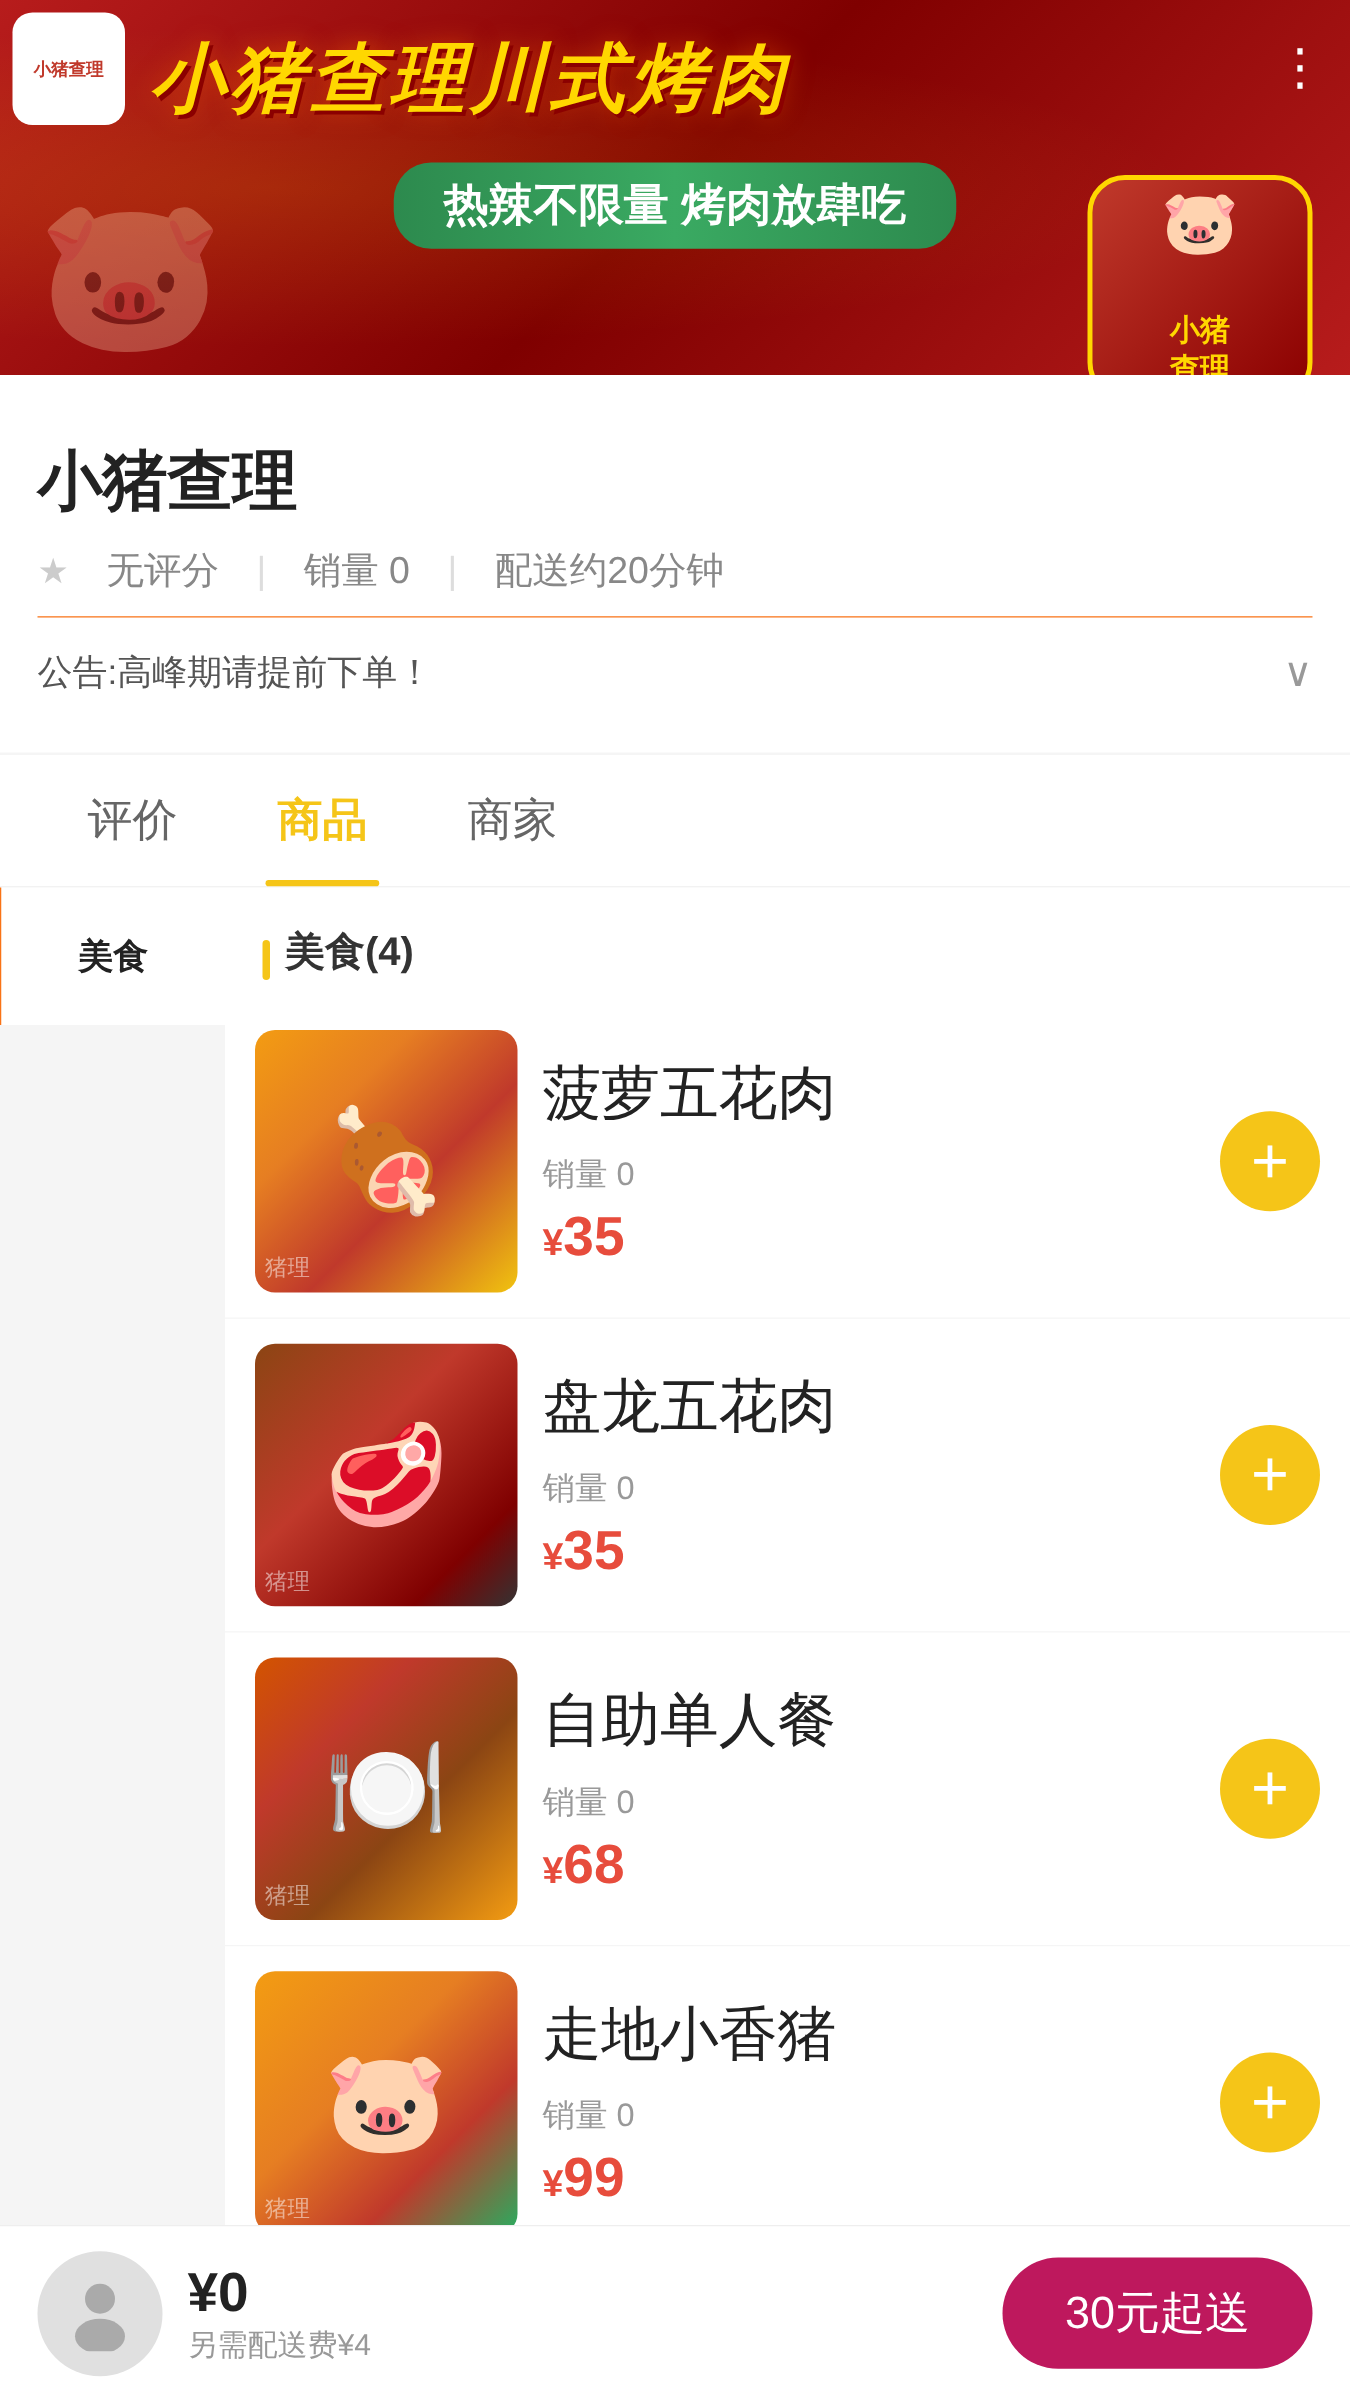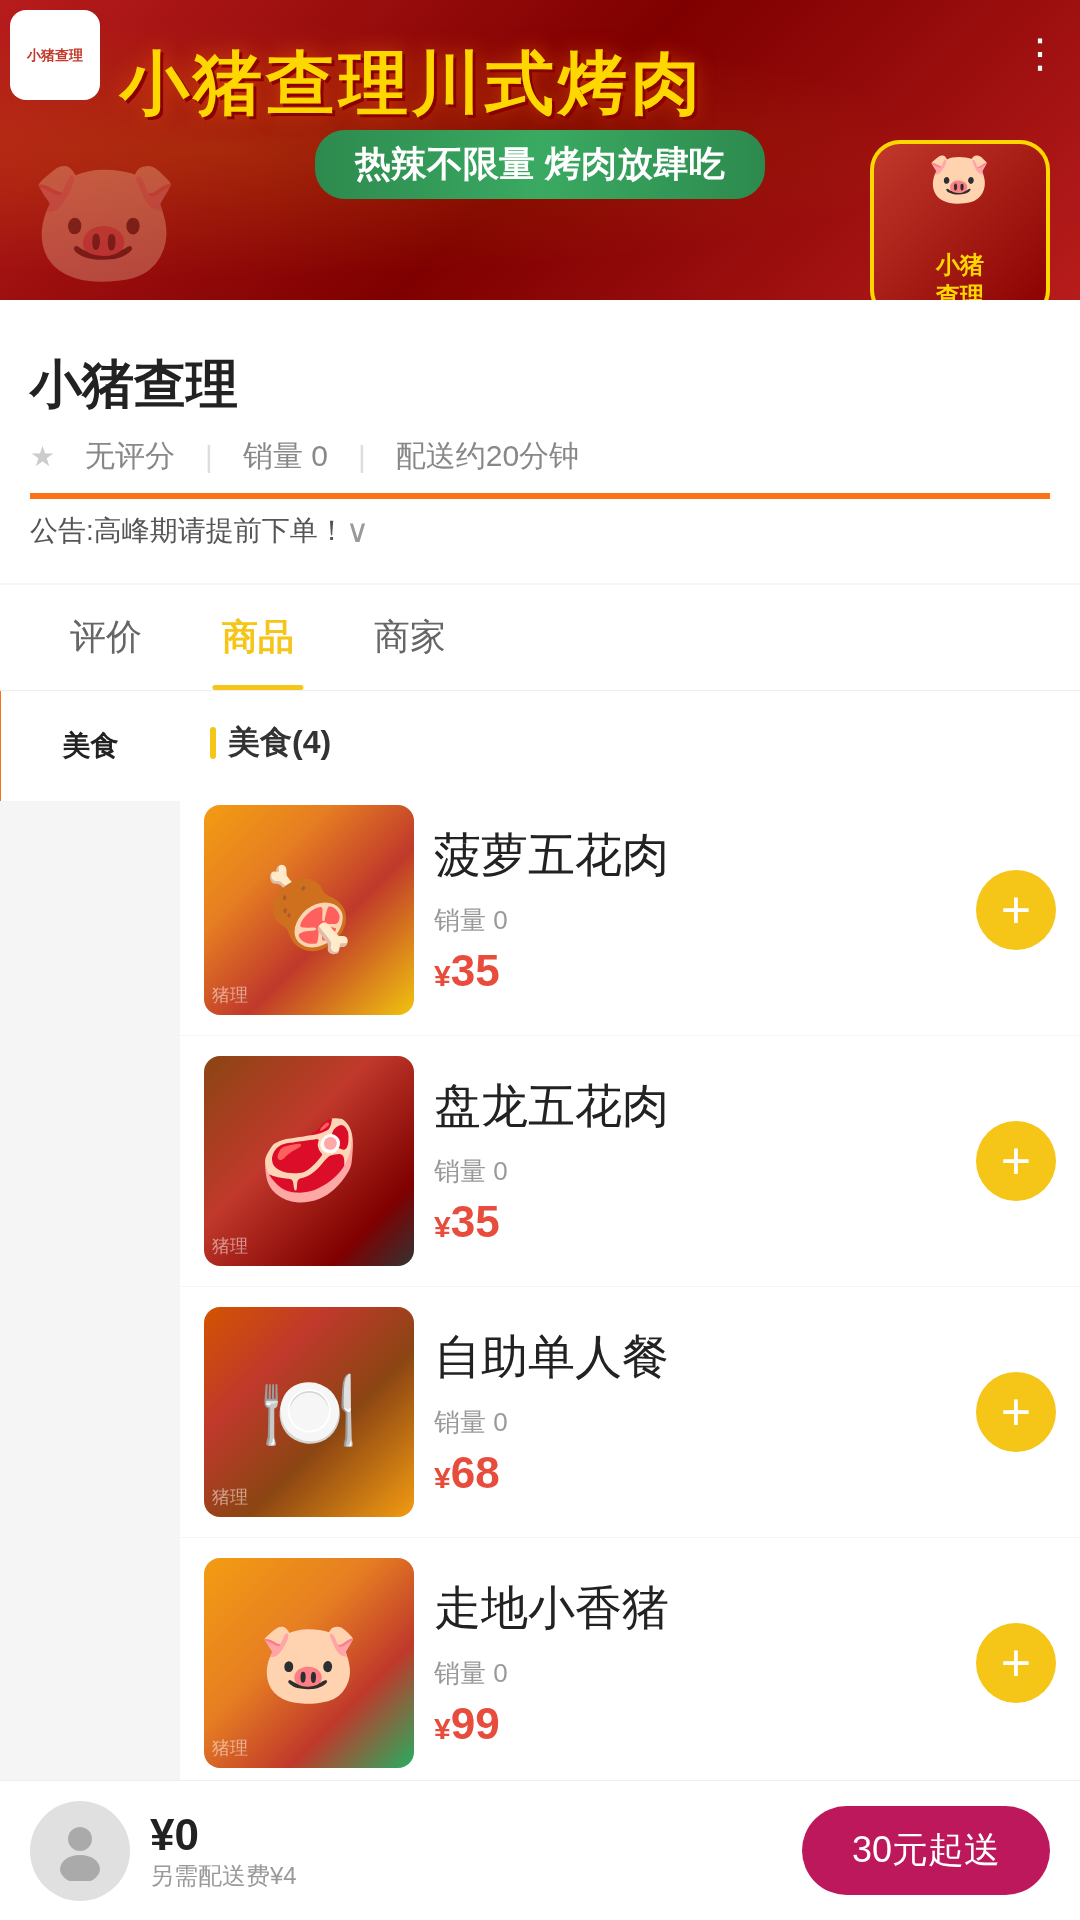--- a/index.html
+++ b/index.html
@@ -23,27 +23,28 @@
     }
     .banner-bg {
       position: absolute;
       inset: 0;
       background: 
         radial-gradient(ellipse at 20% 50%, rgba(255,200,0,0.15) 0%, transparent 60%),
         linear-gradient(135deg, #b71c1c 0%, #7f0000 50%, #b71c1c 100%);
     }
     .banner-title-text {
       position: absolute;
-      top: 38px;
+      top: 23px;
       left: 120px;
-      font-size: 69px;
+      font-size: 60px;
       font-weight: 900;
       color: #FFD700;
       text-shadow: 3px 3px 0 #8B0000, 0 0 20px rgba(255,100,0,0.5);
       letter-spacing: 4px;
+      font-style: italic;
     }
     .banner-subtitle {
       position: absolute;
       top: 130px;
       left: 50%;
       transform: translateX(-50%);
       background: linear-gradient(90deg, #2d8a4e, #3aaa62, #2d8a4e);
       border-radius: 30px;
       padding: 10px 40px;
       font-size: 36px;
@@ -116,23 +117,23 @@
       font-size: 30px;
       color: #888;
       margin-bottom: 16px;
     }
     .store-meta .separator {
       color: #ddd;
     }
     .notice-bar {
       display: flex;
       align-items: center;
-      justify-content: flex-start;
-      padding: 13px 0;
-      border-top: 6px solid #f97316;
+      justify-content: space-between;
+      padding: 25px 0;
+      border-top: 1px solid #f97316;
     }
     .notice-text {
       font-size: 28px;
       color: #555;
     }
     .chevron-down {
       font-size: 32px;
       color: #999;
     }
 
@@ -195,21 +196,21 @@
     }
 
     
     .main-content {
       flex: 1;
       background: #fff;
       padding: 20px 0;
     }
     .category-header {
       display: flex;
-      align-items: center;
+      align-items: flex-end;
       padding: 10px 26px 20px 30px;
       font-size: 32px;
       font-weight: bold;
       color: #333;
     }
     .category-bar {
       width: 6px;
       height: 32px;
       background: #F5C518;
       border-radius: 3px;

